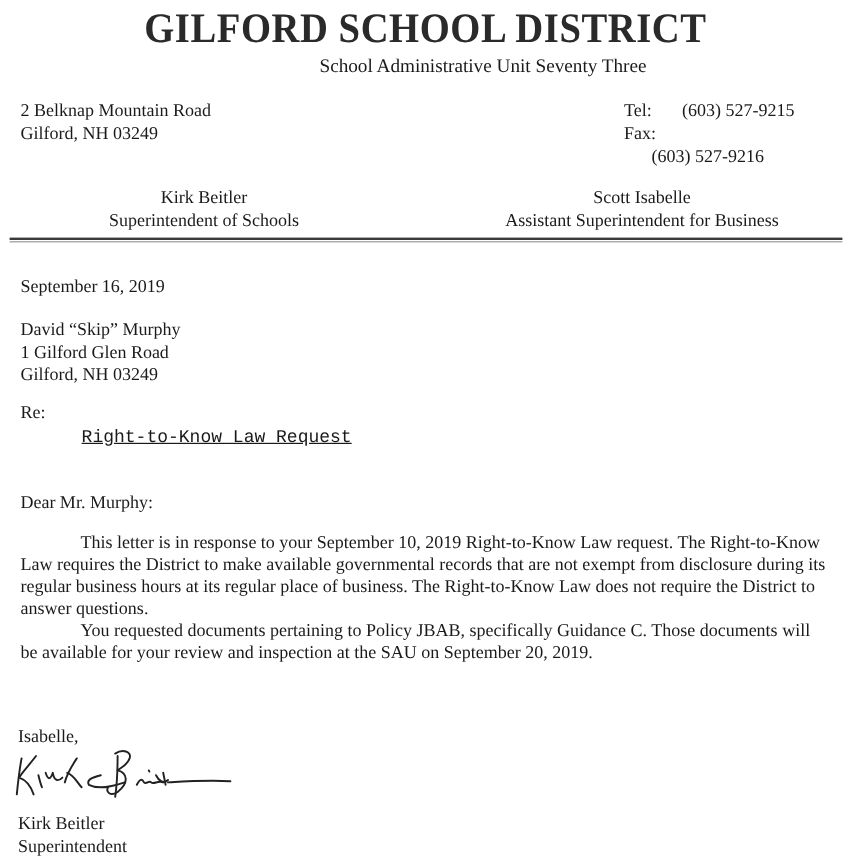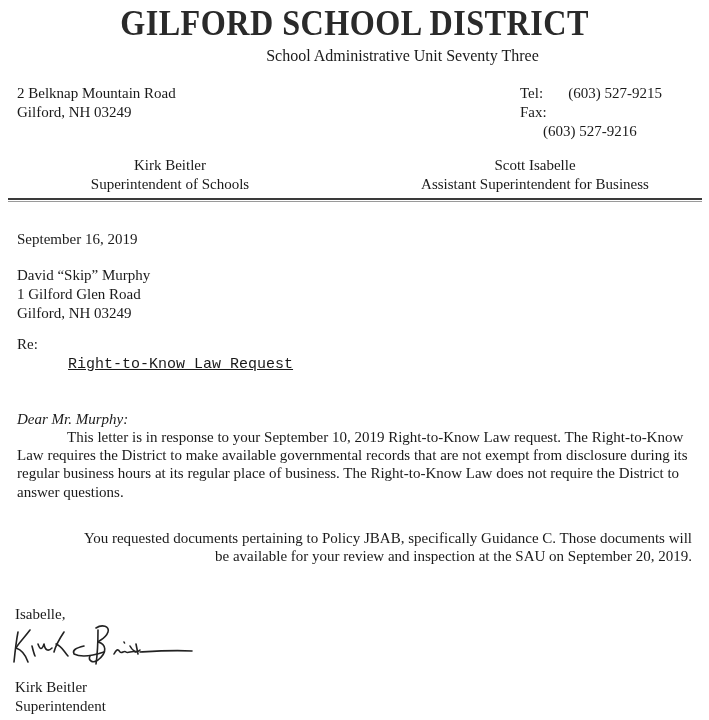--- a/index.html
+++ b/index.html
@@ -65,24 +65,24 @@
 
   <div class="abs t15" style="left:17px; top:266px;">
     <div>David “Skip” Murphy</div>
     <div>1 Gilford Glen Road</div>
     <div>Gilford, NH 03249</div>
   </div>
 
   <div class="abs t15" style="left:17px; top:335px;">Re:</div>
   <div class="abs t15 u" style="left:68px; top:355px;">Right-to-Know Law Request</div>
 
-  <div class="abs t15" style="left:17px; top:410px;font-style:italic;">Dear Mr. Murphy:</div>
+  <div class="abs t15" style="left:17px; top:410px;">Dear Mr. Murphy:</div>
 
-  <div class="abs para indent" style="top:428px;">This letter is in response to your September 10, 2019 Right-to-Know Law request.  The Right-to-Know Law requires the District to make available governmental records that are not exempt from disclosure during its regular business hours at its regular place of business.  The Right-to-Know Law does not require the District to answer questions.</div>
-  <div class="abs para indent" style="top:529px;text-align:right;">You requested documents pertaining to Policy JBAB, specifically Guidance C.  Those documents will be available for your review and inspection at the SAU on September 20, 2019.</div>
+  <div class="abs para indent" style="top:444px;">This letter is in response to your September 10, 2019 Right-to-Know Law request.  The Right-to-Know Law requires the District to make available governmental records that are not exempt from disclosure during its regular business hours at its regular place of business.  The Right-to-Know Law does not require the District to answer questions.</div>
+  <div class="abs para indent" style="top:517px;">You requested documents pertaining to Policy JBAB, specifically Guidance C.  Those documents will be available for your review and inspection at the SAU on September 20, 2019.</div>
 
   <div class="abs t15" style="left:15px; top:605px;">Isabelle,</div>
 
   <svg class="abs" style="left:12px; top:620px;" width="185" height="60" viewBox="0 0 185 60">
     <g fill="none" stroke="#222" stroke-width="1.6" stroke-linecap="round" stroke-linejoin="round">
       <path d="M6 12 C 4 22, 3 32, 2 42"></path>
       <path d="M18 10 C 12 18, 6 24, 4 28 C 10 30, 14 36, 16 42"></path>
       <path d="M20 26 C 21 30, 22 34, 23 36"></path>
       <path d="M26 24 C 28 30, 30 30, 32 24 C 33 30, 36 32, 40 28"></path>
       <path d="M52 12 C 48 18, 44 24, 42 32 M44 24 C 50 26, 52 32, 56 36"></path>

